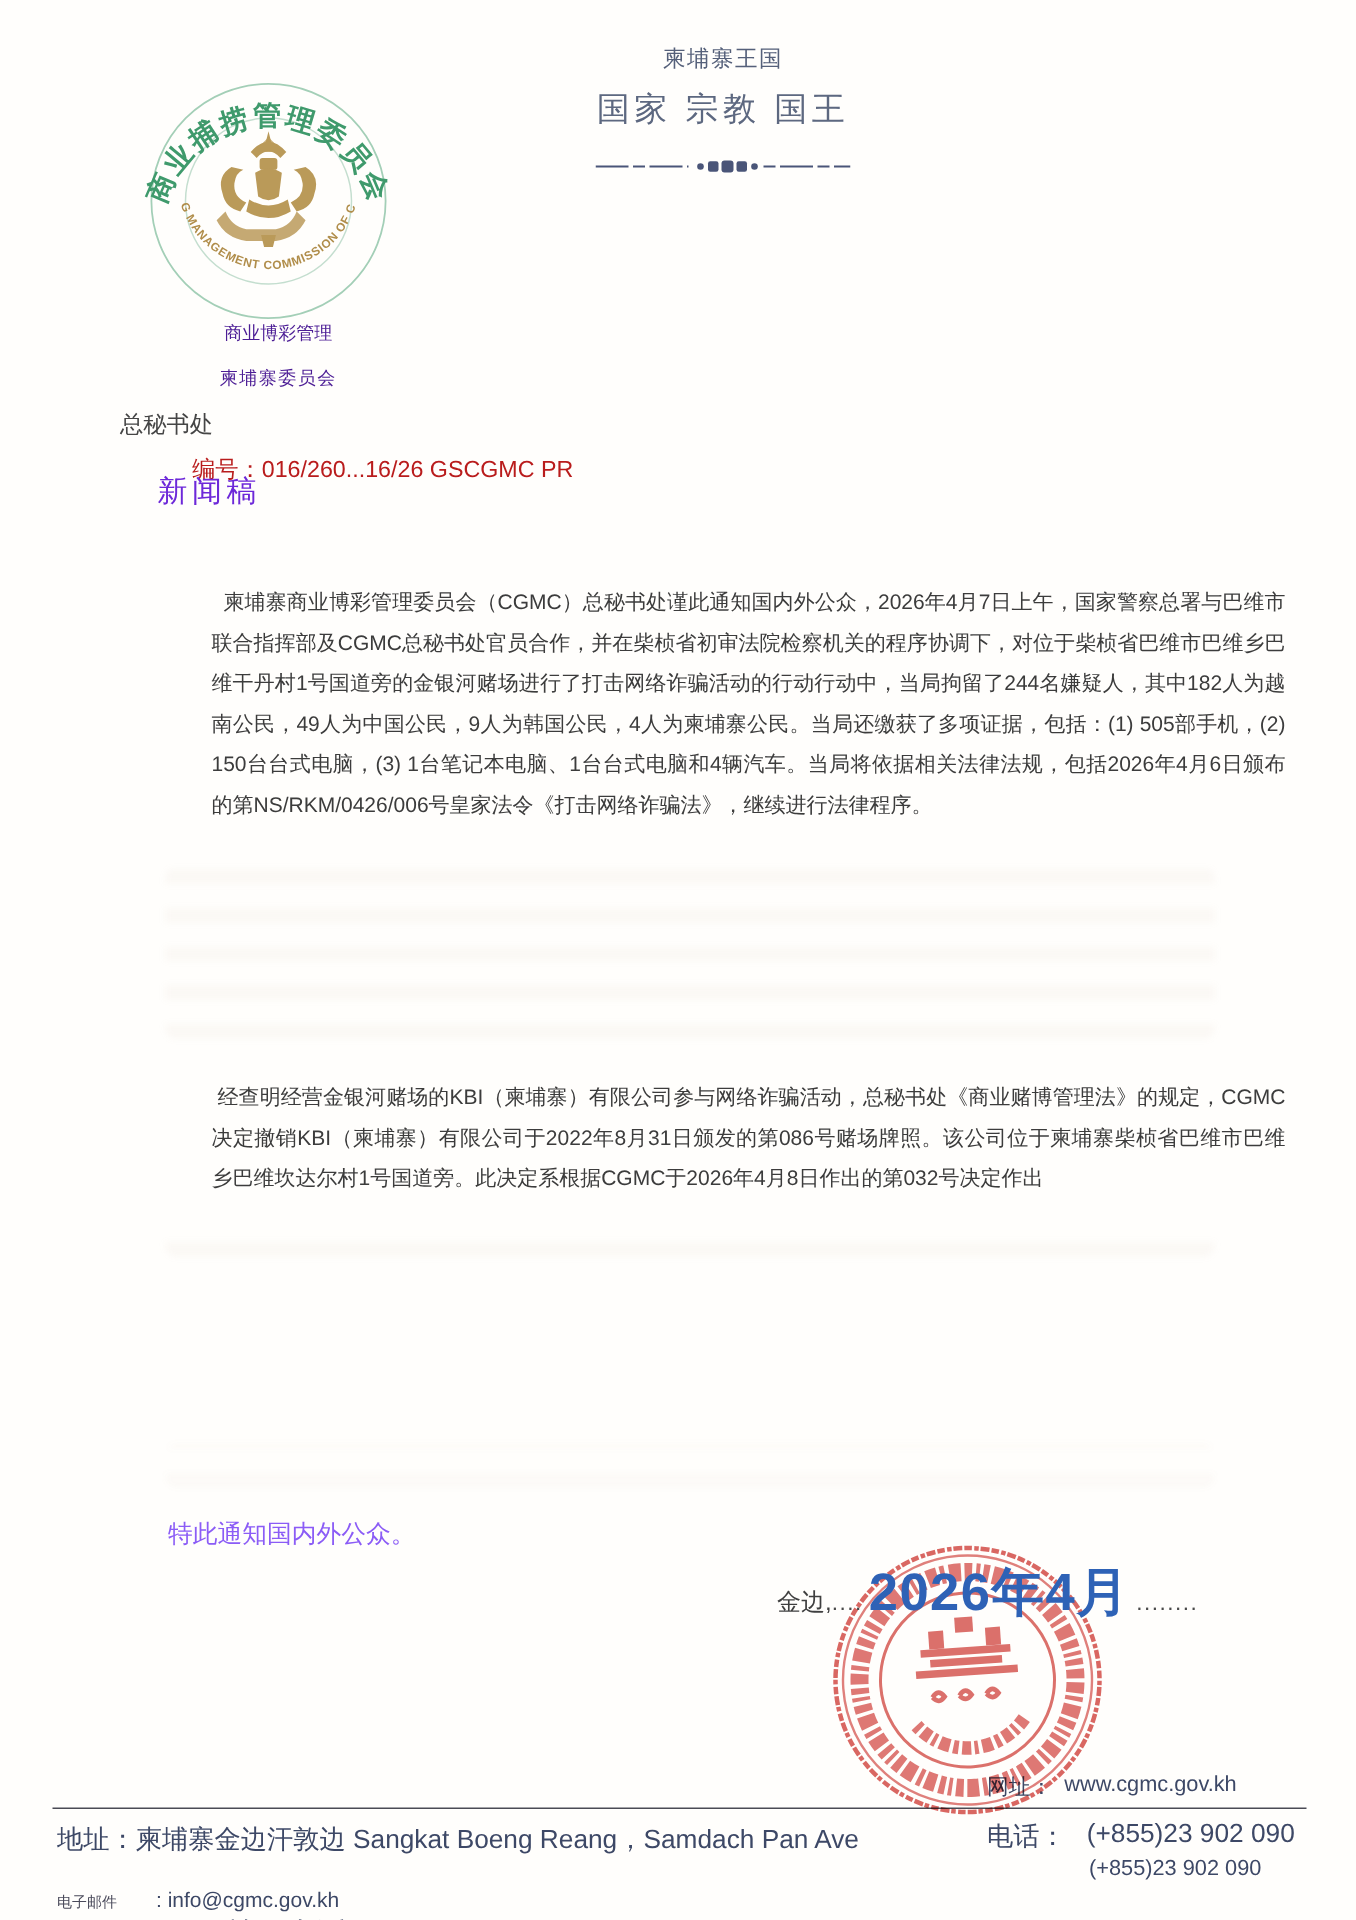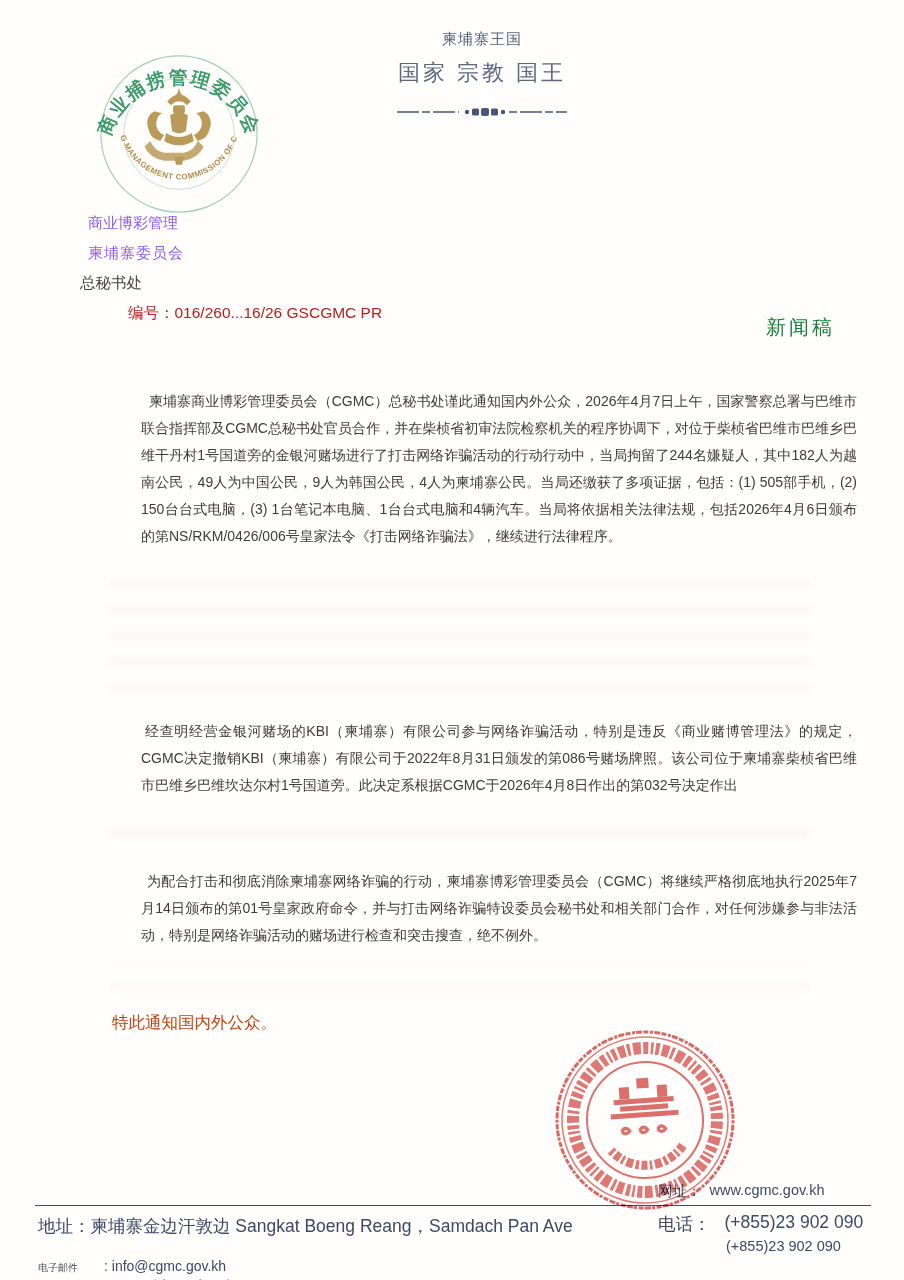--- a/index.html
+++ b/index.html
@@ -12,32 +12,32 @@
     color:#3b3b3b;
     overflow:hidden;
   }
   
   .kingdom{position:absolute;left:60px;right:0;text-align:center;}
   .kingdom-l1{top:30px;font-size:15px;color:#55607a;letter-spacing:1px;}
   .kingdom-l2{top:58px;font-size:22px;color:#5d6880;letter-spacing:3px;font-weight:500;}
   .ornament{position:absolute;top:104px;left:60px;right:0;text-align:center;}
   
   .logo{position:absolute;left:95px;top:50px;width:168px;height:168px;}
-  .logo-cap{position:absolute;left:88px;width:195px;font-size:15px;color:#8b5cf6;}
+  .logo-cap{position:absolute;left:88px;width:195px;text-align:center;font-size:12px;color:#4c1d95;}
   .cap1{top:214px;}
   .cap2{top:244px;letter-spacing:1px;}
   .dept{position:absolute;left:80px;top:273px;font-size:15.5px;color:#454545;}
   .refno{position:absolute;left:128px;top:303px;font-size:15.5px;color:#b91c1c;font-weight:500;}
   
-  .doc-title{position:absolute;left:105px;width:730px;top:314px;text-align:right;font-size:20px;color:#15803d;letter-spacing:3px;font-weight:500;}
+  .doc-title{position:absolute;left:105px;width:730px;top:314px;text-align:left;font-size:20px;color:#6d28d9;letter-spacing:3px;font-weight:500;}
   .para{position:absolute;left:105px;width:716px;font-size:14px;line-height:27px;text-align:justify;color:#3c3c3c;margin-left:36px;}
   .p1{top:374px;text-indent:8px;}
   .p2{top:704px;text-indent:4px;}
   .p3{top:854px;text-indent:6px;}
-  .closing{position:absolute;left:112px;top:1012px;font-size:16.5px;color:#c2410c;}
+  .closing{position:absolute;left:112px;top:1012px;font-size:16.5px;color:#8b5cf6;}
   
   .smudge{position:absolute;left:110px;width:700px;border-radius:8px;
     background:repeating-linear-gradient(0deg,rgba(190,160,135,0.055) 0 10px,rgba(255,255,255,0) 10px 26px);
     filter:blur(2px);}
   .sm1{top:578px;height:115px;}
   .sm2{top:816px;height:22px;}
   .sm3{top:962px;height:30px;opacity:.7;}
   
   .stamp{position:absolute;left:551px;top:1026px;width:188px;height:188px;z-index:1;opacity:.88;mix-blend-mode:multiply;transform:rotate(-4deg);}
   .sig-line{position:absolute;left:518px;top:1038px;z-index:2;display:flex;align-items:baseline;white-space:nowrap;}
@@ -109,23 +109,22 @@
   <div class="logo-cap cap1">商业博彩管理</div>
   <div class="logo-cap cap2">柬埔寨委员会</div>
   <div class="dept">总秘书处</div>
 
   <div class="refno">编号：016/260...16/26 GSCGMC PR</div>
 
   <div class="doc-title">新闻稿</div>
 
   <p class="para p1">柬埔寨商业博彩管理委员会（CGMC）总秘书处谨此通知国内外公众，2026年4月7日上午，国家警察总署与巴维市联合指挥部及CGMC总秘书处官员合作，并在柴桢省初审法院检察机关的程序协调下，对位于柴桢省巴维市巴维乡巴维干丹村1号国道旁的金银河赌场进行了打击网络诈骗活动的行动行动中，当局拘留了244名嫌疑人，其中182人为越南公民，49人为中国公民，9人为韩国公民，4人为柬埔寨公民。当局还缴获了多项证据，包括：(1) 505部手机，(2) 150台台式电脑，(3) 1台笔记本电脑、1台台式电脑和4辆汽车。当局将依据相关法律法规，包括2026年4月6日颁布的第NS/RKM/0426/006号皇家法令《打击网络诈骗法》，继续进行法律程序。</p>
   <div class="smudge sm1"></div>
-  <p class="para p2">经查明经营金银河赌场的KBI（柬埔寨）有限公司参与网络诈骗活动，特别是违反《商业赌博管理法》的规定，CGMC决定撤销KBI（柬埔寨）有限公司于2022年8月31日颁发的第086号赌场牌照。该公司位于柬埔寨柴桢省巴维市巴维乡巴维坎达尔村1号国道旁。此决定系根据CGMC于2026年4月8日作出的第032号决定作出</p>
+  <p class="para p2">经查明经营金银河赌场的KBI（柬埔寨）有限公司参与网络诈骗活动，总秘书处《商业赌博管理法》的规定，CGMC决定撤销KBI（柬埔寨）有限公司于2022年8月31日颁发的第086号赌场牌照。该公司位于柬埔寨柴桢省巴维市巴维乡巴维坎达尔村1号国道旁。此决定系根据CGMC于2026年4月8日作出的第032号决定作出</p>
   <div class="smudge sm2"></div>
-  <p class="para p3">为配合打击和彻底消除柬埔寨网络诈骗的行动，柬埔寨博彩管理委员会（CGMC）将继续严格彻底地执行2025年7月14日颁布的第01号皇家政府命令，并与打击网络诈骗特设委员会秘书处和相关部门合作，对任何涉嫌参与非法活动，特别是网络诈骗活动的赌场进行检查和突击搜查，绝不例外。</p>
   <div class="smudge sm3"></div>
   <div class="closing">特此通知国内外公众。</div>
 
   <div class="stamp">
     <svg width="188" height="188" viewBox="0 0 188 188">
       <g stroke="#cf3f3a" fill="none">
         <circle cx="94" cy="94" r="88" stroke-width="3" stroke-dasharray="5 1.6 3 1.2 6 1.4" opacity=".9"></circle>
         <circle cx="94" cy="94" r="83" stroke-width="1.6" opacity=".75"></circle>
         <circle cx="94" cy="94" r="72" stroke-width="12" stroke-dasharray="4 2.6 7 2.2 3 2.8 8 2.4 5 2.6 2.5 2.2" opacity=".8"></circle>
         <circle cx="94" cy="94" r="58" stroke-width="2" opacity=".85"></circle>
@@ -142,20 +141,26 @@
       </g>
 
       <g stroke="#cf3f3a" stroke-width="3.2" fill="none" opacity=".85">
         <path d="M70 104 q4 -6 8 0 q-4 5 -8 0"></path>
         <path d="M88 104 q4 -6 8 0 q-4 5 -8 0"></path>
         <path d="M106 104 q4 -6 8 0 q-4 5 -8 0"></path>
       </g>
     </svg>
   </div>
 
+  <div class="sig-line">
+    <span class="sig-place">金边,</span>
+    <span class="sig-dots">....</span>
+    <span class="sig-date">2026年4月</span>
+    <span class="sig-dots">........</span>
+  </div>
 
   <div class="footer-rule"></div>
   <div class="foot addr1">地址：柬埔寨金边汗敦边 Sangkat Boeng Reang，Samdach Pan Ave</div>
   <div class="foot addr2">(214) 25B 号楼。电话：</div>
   <div class="foot emailrow">
     <span class="email-label">电子邮件</span>
     <span>: info@cgmc.gov.kh</span>
   </div>
   <div class="foot phone1">
     <span>电话：</span>

